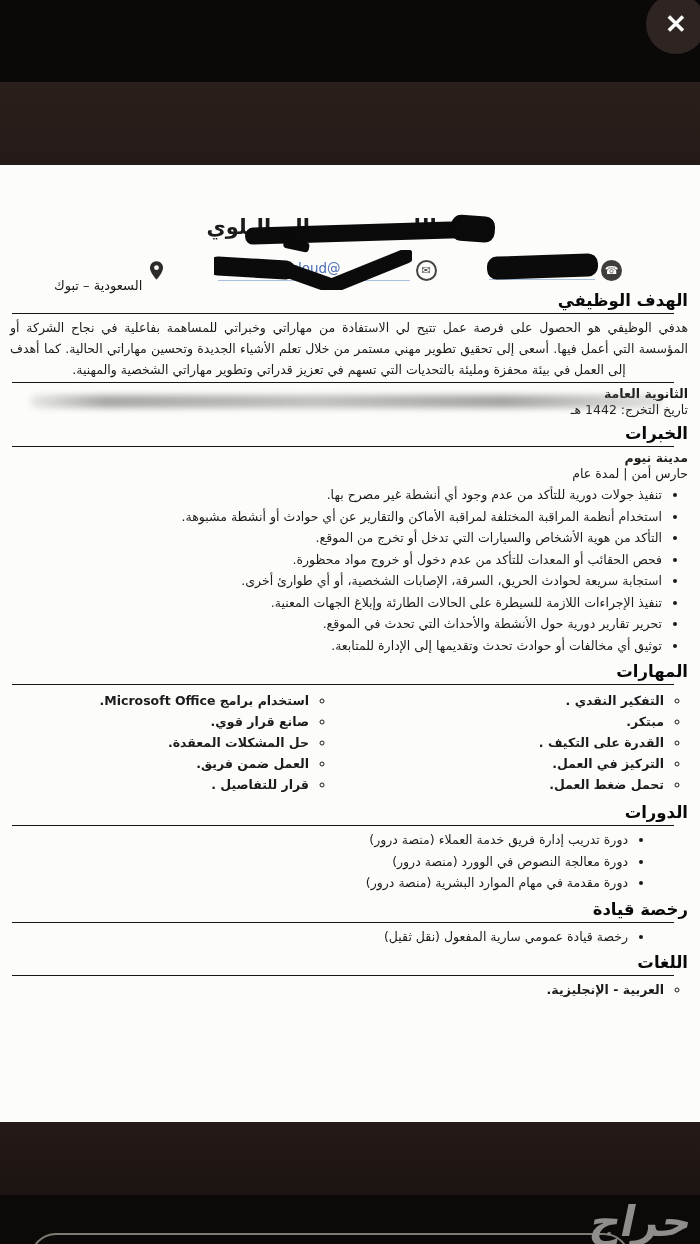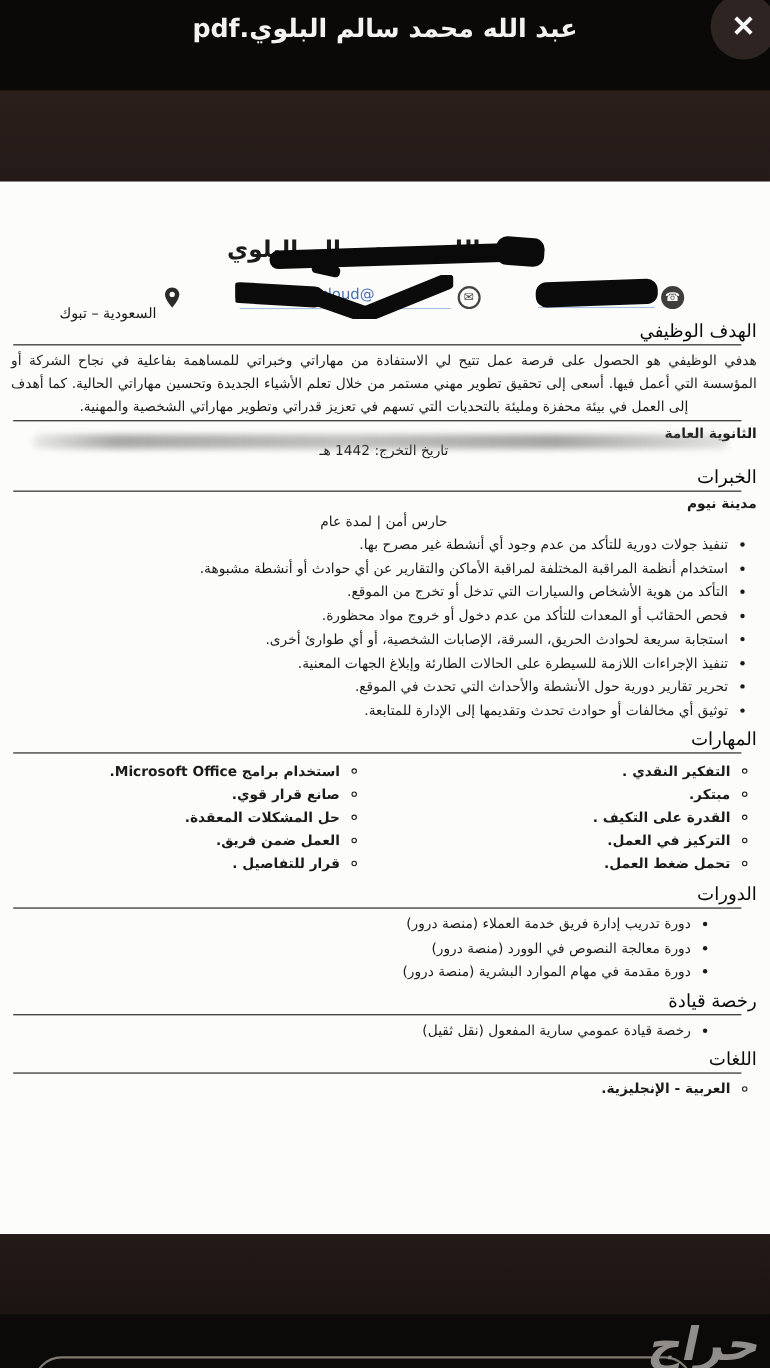--- a/index.html
+++ b/index.html
@@ -50,25 +50,25 @@
   .link-box { position:relative; border-bottom:1.5px solid #a9c0dd; color:#4a6fb5; }
   .email-box { width:192px; height:21px; text-align:center; font-size:13.5px; }
   .email-swoosh { position:absolute; left:-4px; top:-10px; width:198px; height:40px; pointer-events:none; }
   .phone-box { width:106px; height:20px; font-size:12px; }
   .phone-digit { position:absolute; left:0px; bottom:0; }
   .phone-blob { position:absolute; inset:-5px -3px 1px -2px; background:#0b0b0b; border-radius:10px;
                 transform:rotate(-2deg); }
   .loc-text { color:#171717; font-size:13px;margin-top:31px; }
 
   
-  h2.sec { font-size:16.5px; font-weight:normal; color:#090909; line-height:21px; margin-top:5px; }
+  h2.sec { font-size:16.5px; font-weight:bold; color:#090909; line-height:21px; margin-top:5px; }
   .rule { border:none; border-top:1.7px solid #161616; margin:2px 14px 3px 2px; }
   .objective-text { line-height:21px; text-align:justify; text-align-last:center; margin:1px 0 2px; }
   .sub-bold { font-weight:bold; line-height:16px; }
-  .sub-line { line-height:16px;text-align:center; }
+  .sub-line { line-height:16px; }
   .edu-body { position:relative; }
   .blur-smudge { position:absolute; top:9px; right:26px; left:20px; height:13px;
                  background:linear-gradient(90deg, rgba(125,125,122,.15), rgba(110,110,108,.6) 12%,
                            rgba(120,120,118,.45) 45%, rgba(105,105,103,.6) 75%, rgba(125,125,122,.2));
                  filter:blur(3px); border-radius:6px; pointer-events:none; }
   ul.dots { list-style:disc; padding-right:26px; margin:2px 0; }
   ul.dots li { line-height:21.5px; }
   ul.dots.indented { padding-right:60px; }
   ul.rings { list-style:circle; padding-right:24px; margin:2px 0; }
   ul.rings li { line-height:21px;font-weight:bold; }
@@ -76,21 +76,20 @@
   .skills-cols ul { flex:1 1 50%; }
   .skills-cols .col-left { padding-right:40px; }
   .exp-head { margin-top:1px; }
 </style>
 </head>
 <body>
 
 <div class="screen">
 
   <header class="titlebar">
-    <div class="title">عبد الله محمد سالم البلوي.pdf</div>
     <button class="close-btn">
       <span class="x">✕</span>
     </button>
   </header>
 
   <div class="band-top"></div>
 
   <main class="page">
 
     <section class="cv-header">

